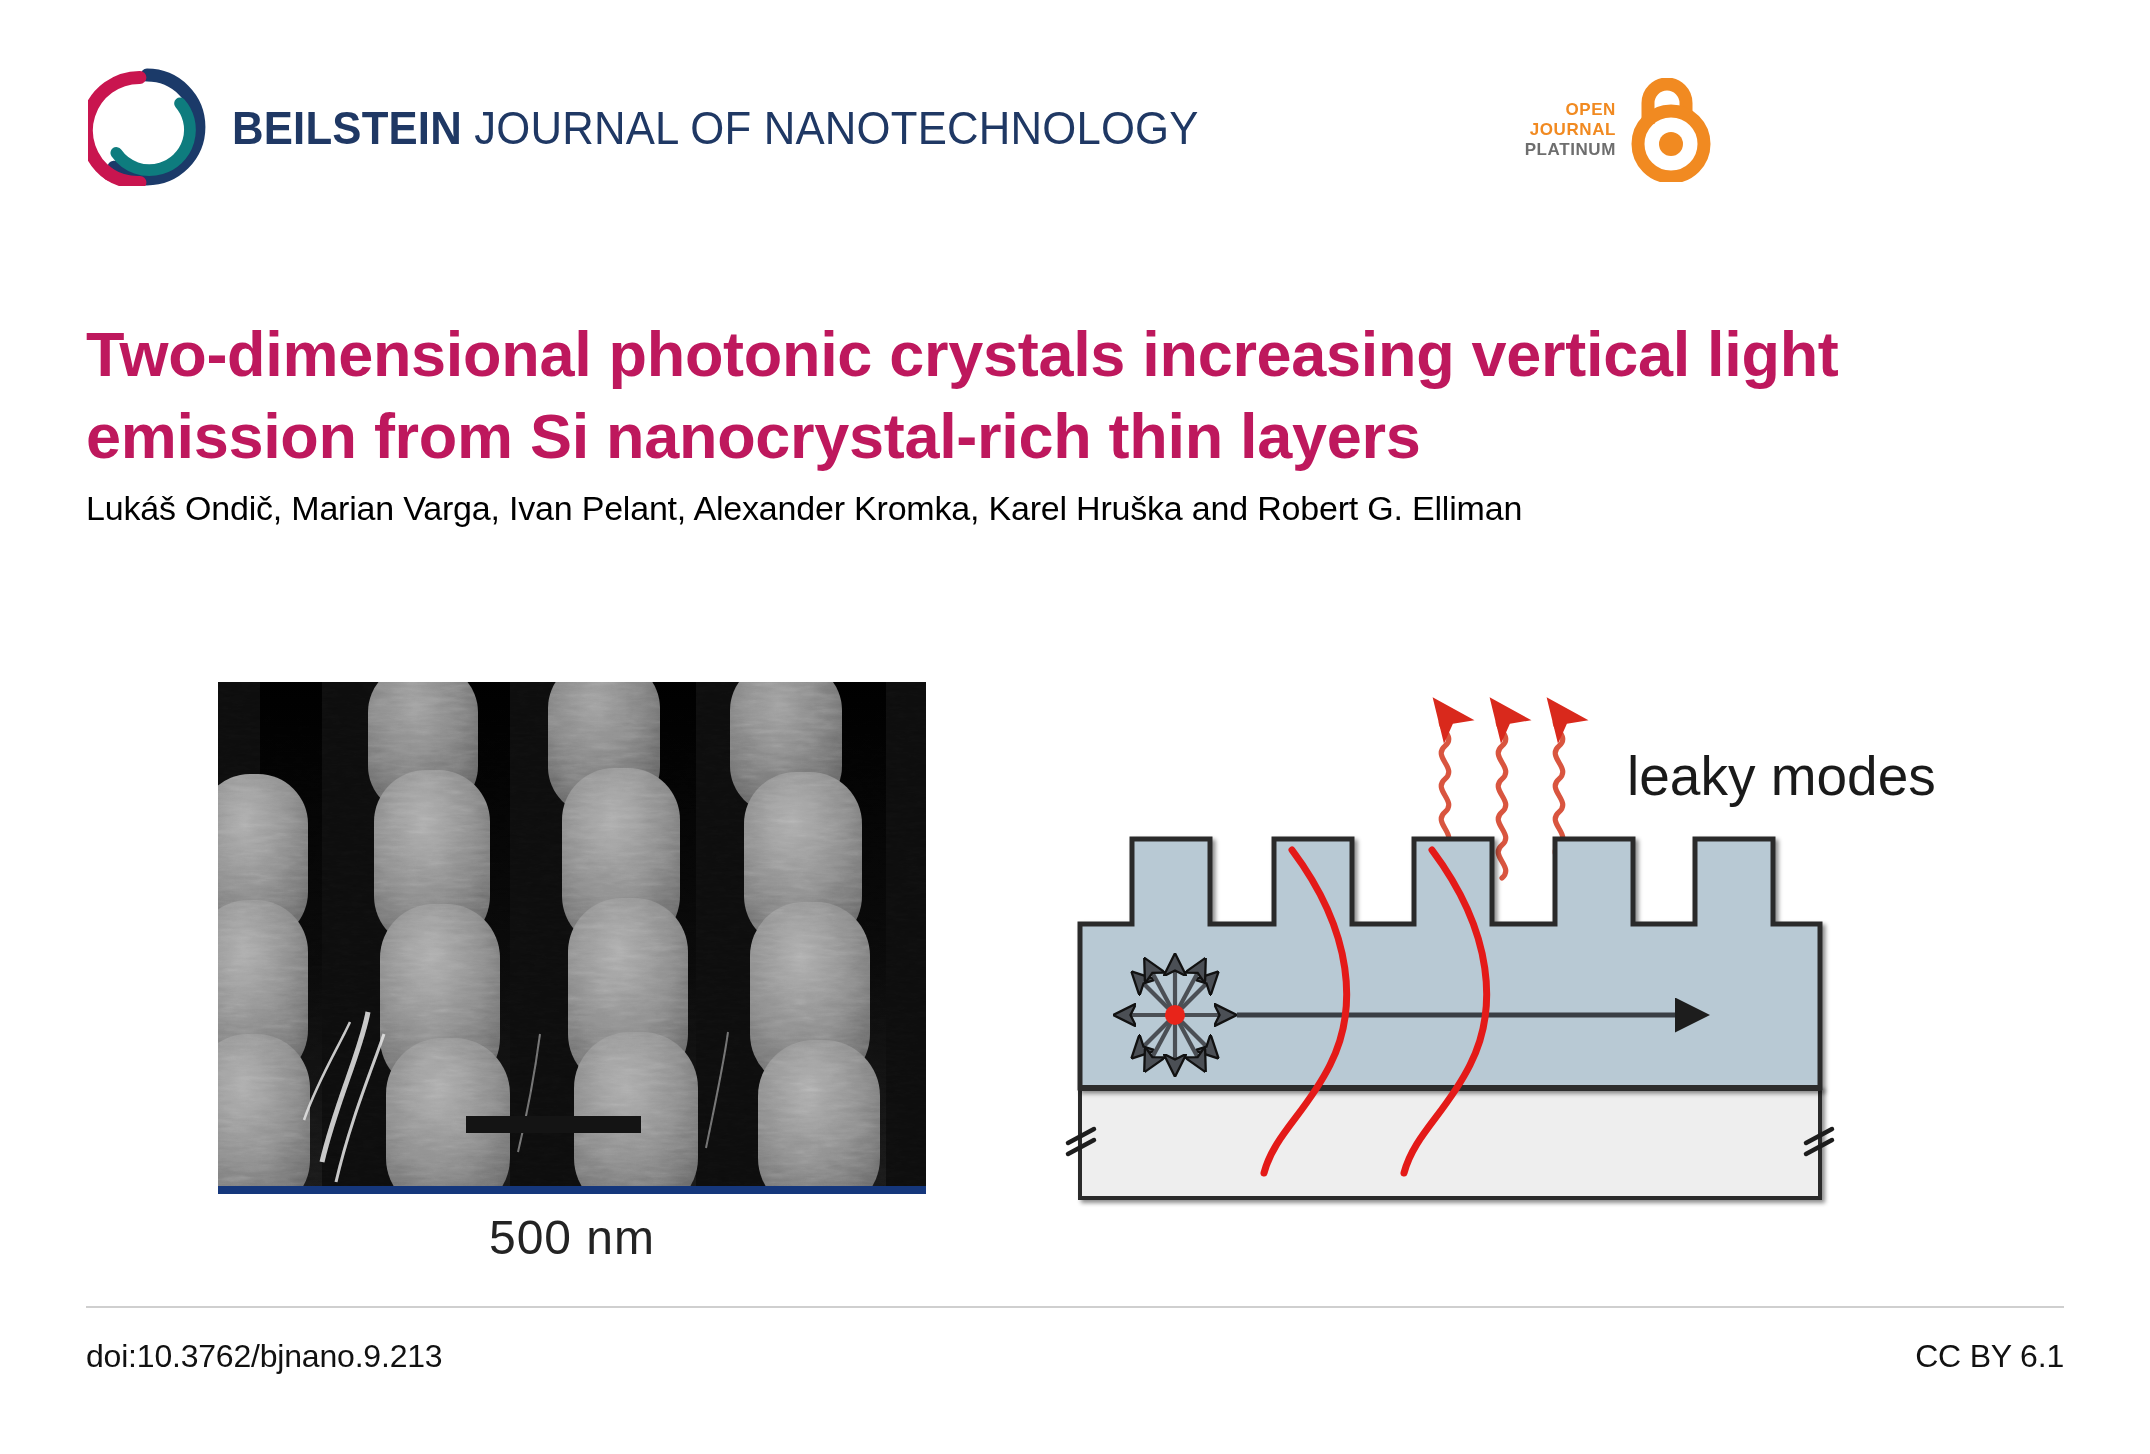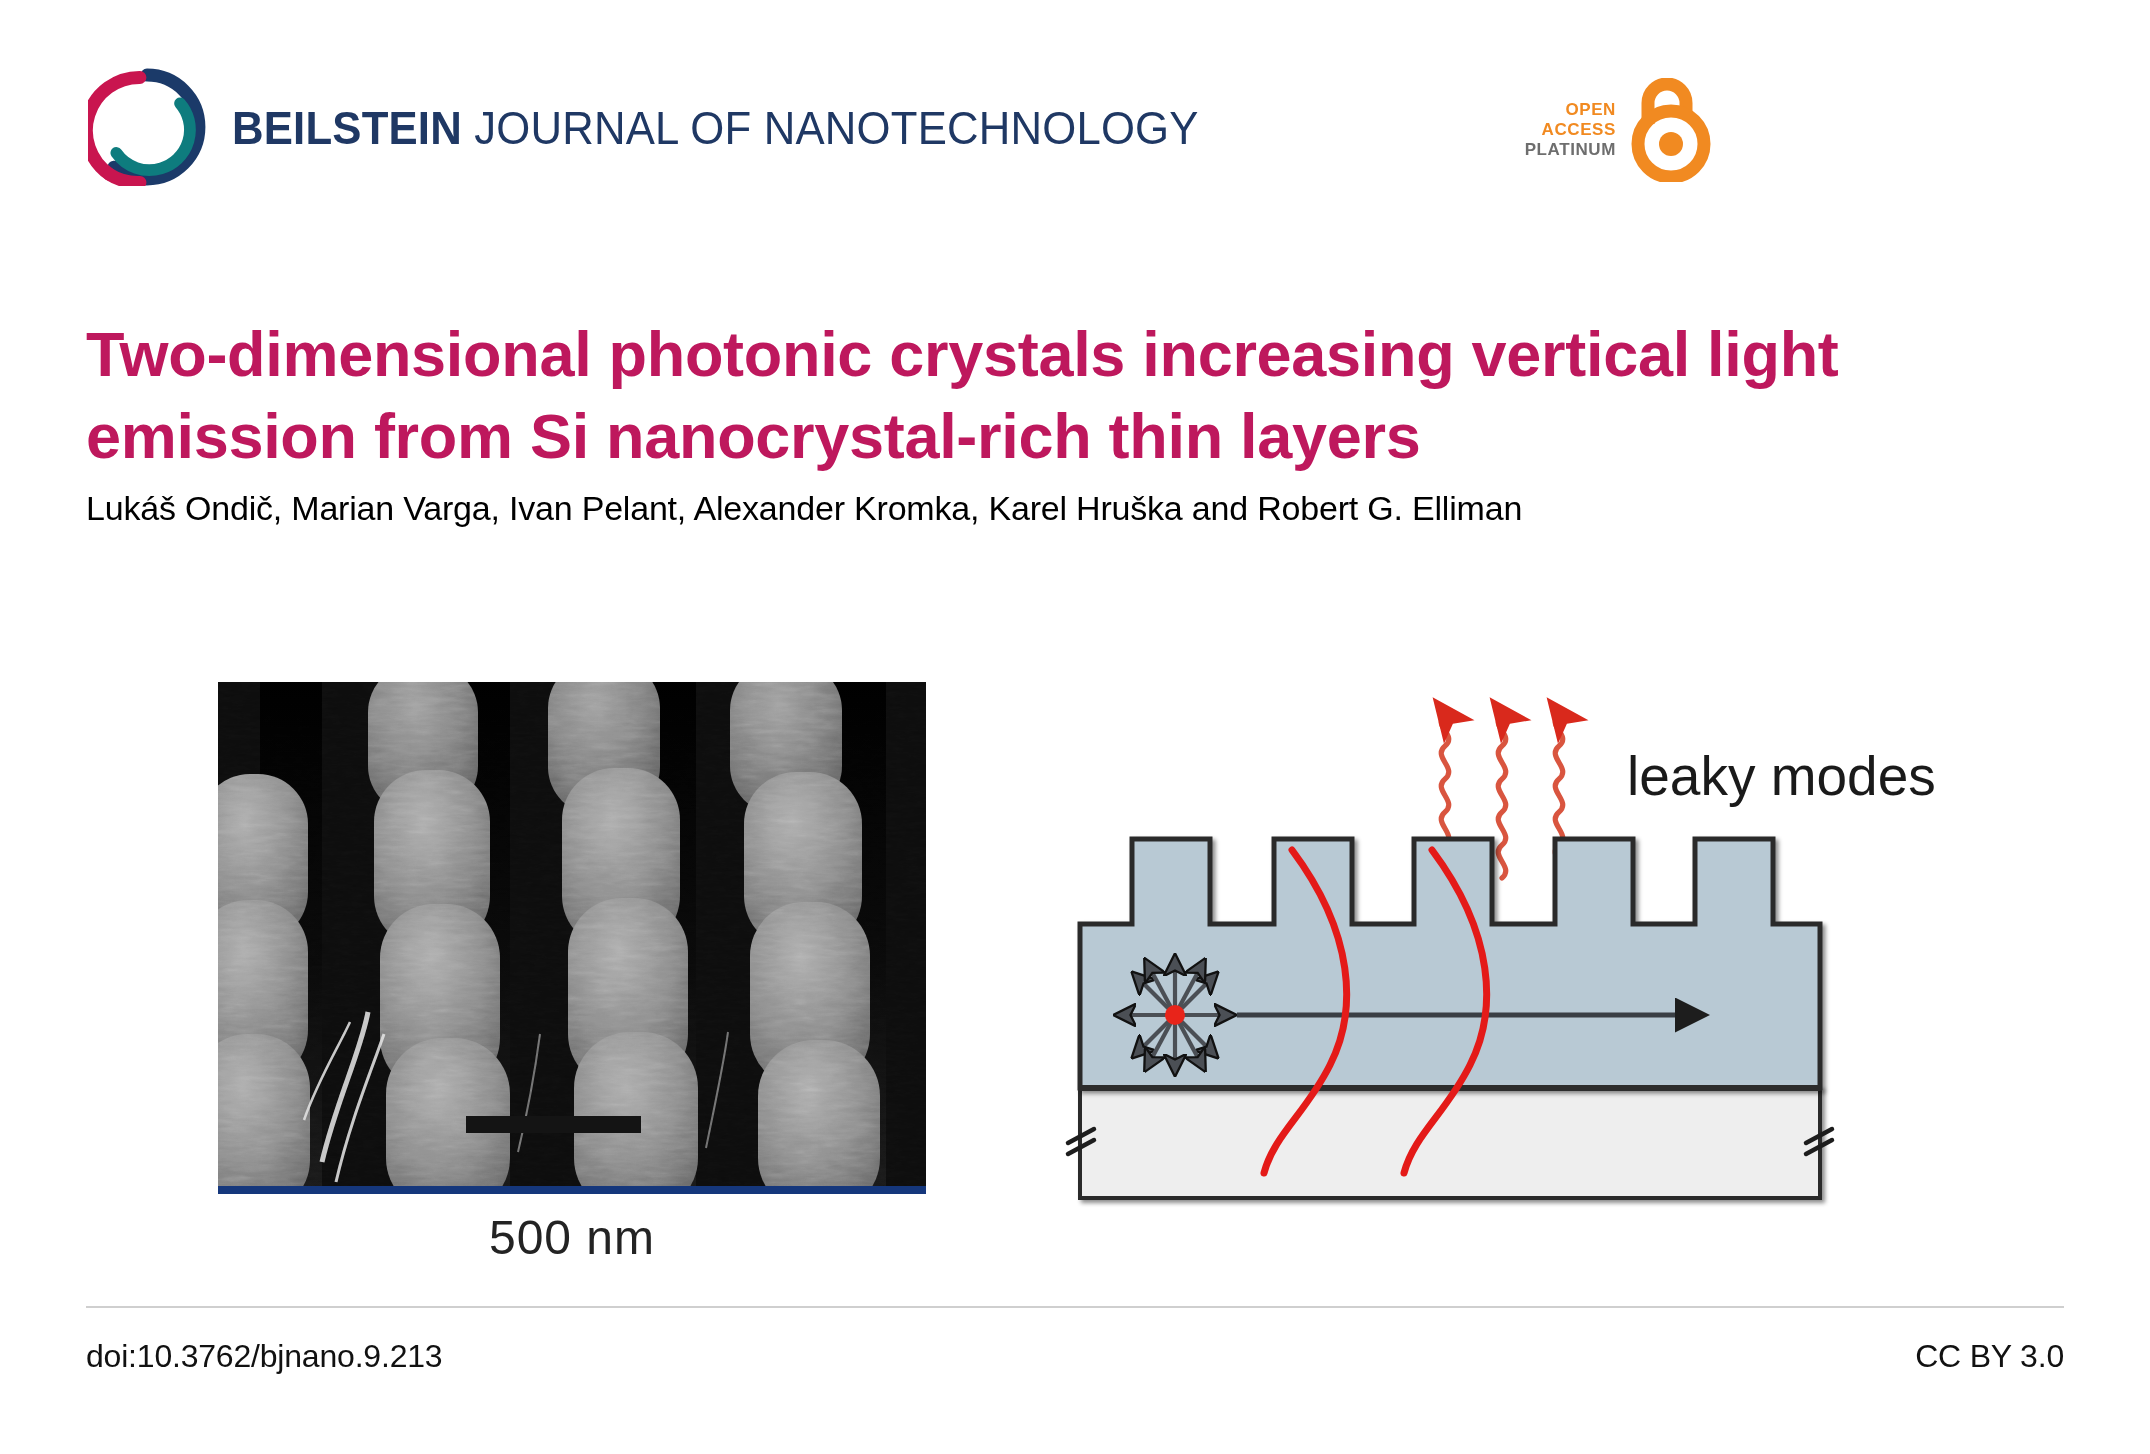--- a/index.html
+++ b/index.html
@@ -181,21 +181,21 @@
       <path d="M18 90 A45 45 0 0 0 44 97" fill="none" stroke="#c9154f" stroke-width="11" stroke-linecap="round"></path>
     </svg>
     <div id="journal-wordmark">
       <span class="wm-bold">BEILSTEIN</span><span class="wm-light"> JOURNAL OF NANOTECHNOLOGY</span>
     </div>
   </div>
 
   <div id="oa-badge">
     <div id="oa-text">
       <div class="oa-orange">OPEN</div>
-      <div class="oa-orange">ACCESS</div>
+      <div class="oa-orange">JOURNAL</div>
       <div class="oa-grey">PLATINUM</div>
     </div>
     <svg id="oa-lock-icon" viewBox="0 0 82 104">
       <path d="M18 46 L18 25 A19 19 0 0 1 56 25 L56 36" fill="none" stroke="#f18a21" stroke-width="13" stroke-linecap="butt"></path>
       <circle cx="41" cy="66" r="33" fill="none" stroke="#f18a21" stroke-width="13"></circle>
       <circle cx="41" cy="66" r="12" fill="#f18a21"></circle>
     </svg>
   </div>
 </div>
 
@@ -368,13 +368,13 @@
       <g stroke="#e41a18" stroke-width="7" fill="none" stroke-linecap="round">
         <path d="M230 185 C 292 268, 296 345, 268 400 C 244 448, 212 470, 202 508"></path>
         <path d="M370 185 C 432 268, 436 345, 408 400 C 384 448, 352 470, 342 508"></path>
       </g>
     </svg>
   </div>
 </div>
 
 <div id="footer-rule"></div>
 <div id="doi-text">doi:10.3762/bjnano.9.213</div>
-<div id="license-text">CC BY 3.0</div>
+<div id="license-text">CC BY 6.1</div>
 
 </body></html>

